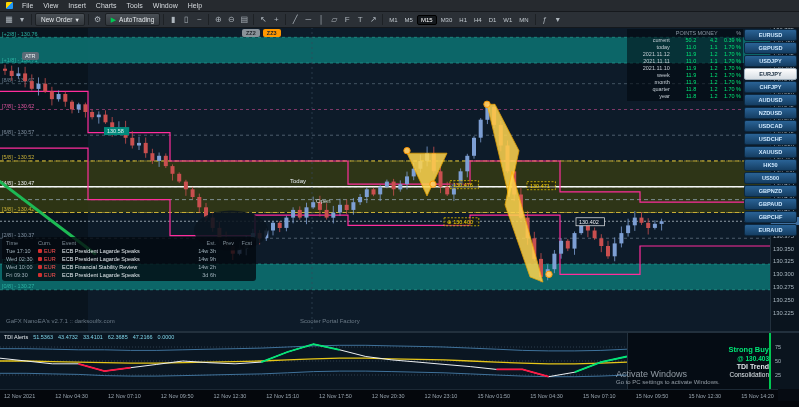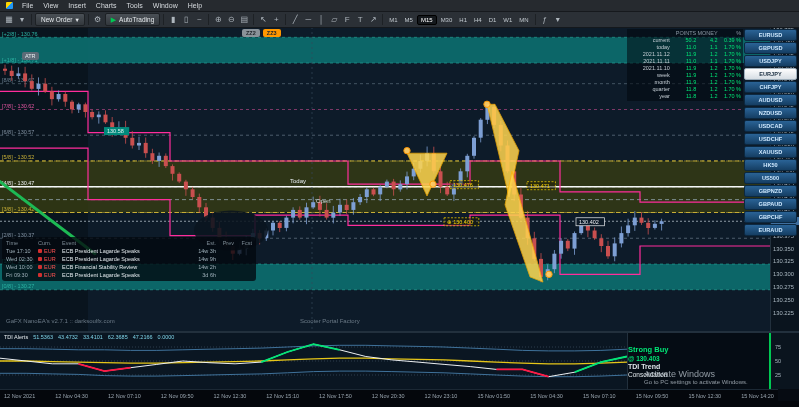--- a/index.html
+++ b/index.html
@@ -60,36 +60,36 @@
   .ov-btn.active{background:#ff9800}
   #atr-tag{position:absolute;top:52px;left:22px;z-index:9;font-size:5.5px;background:#5c6b77;color:#e8edf0;
            padding:1px 3px;border-radius:2px}
   
   #tdi-sep{position:absolute;top:331px;left:0;width:799px;height:2px;background:#22303d}
   #tdi-panel{position:absolute;top:333px;left:0;width:770px;height:56px;background:#0a1622}
   #tdi-title{position:absolute;top:334px;left:4px;z-index:8;font-size:5.5px;color:#e4eaee;display:flex;gap:5px}
   #tdi-title .val{color:#7fd4e8}
   #signal-box{position:absolute;top:333px;left:627px;width:141px;height:56px;background:#050c14;
               border-left:1px solid #22303d;border-right:2px solid #00c853;z-index:7;display:flex;
-              flex-direction:column;justify-content:center;align-items:flex-start;gap:1px}
+              flex-direction:column;justify-content:center;align-items:flex-end;gap:1px}
   .sig-green{color:#00e676;font-size:7.5px;font-weight:bold}
   .sig-green2{color:#00e676;font-size:6.5px;font-weight:bold}
   .sig-white{color:#dfe6ea;font-size:7px;font-weight:bold}
   .sig-cons{color:#dfe6ea;font-size:6.5px}
   #tdi-axis{position:absolute;top:333px;left:770px;width:29px;height:56px;background:#0a141e;
             border-left:1px solid #22303d;z-index:5}
   .tdi-tick{position:absolute;left:4px;font-size:5.5px;color:#aab7c0}
   
   #timeline{position:absolute;top:389px;left:0;width:770px;height:12px;background:#04070c;
             border-top:1px solid #1b2834;display:flex;align-items:center;justify-content:space-between;
             padding:0 4px;z-index:20}
   .tl{font-size:5.5px;color:#9aa6b0;white-space:nowrap}
   #bottom-fill{position:absolute;top:401px;left:0;width:799px;height:6px;background:#04070c}
   
-  #activate{position:absolute;top:369px;left:644px;z-index:40;color:rgba(210,220,228,.68);pointer-events:none}
+  #activate{position:absolute;top:369px;left:616px;z-index:40;color:rgba(210,220,228,.68);pointer-events:none}
   #activate .a1{font-size:9px}
   #activate .a2{font-size:6px}
 </style>
 </head>
 <body>
 
 <div id="menubar">
   <div id="logo"></div>
 <div class="menu-item">File</div>
     <div class="menu-item">View</div>

